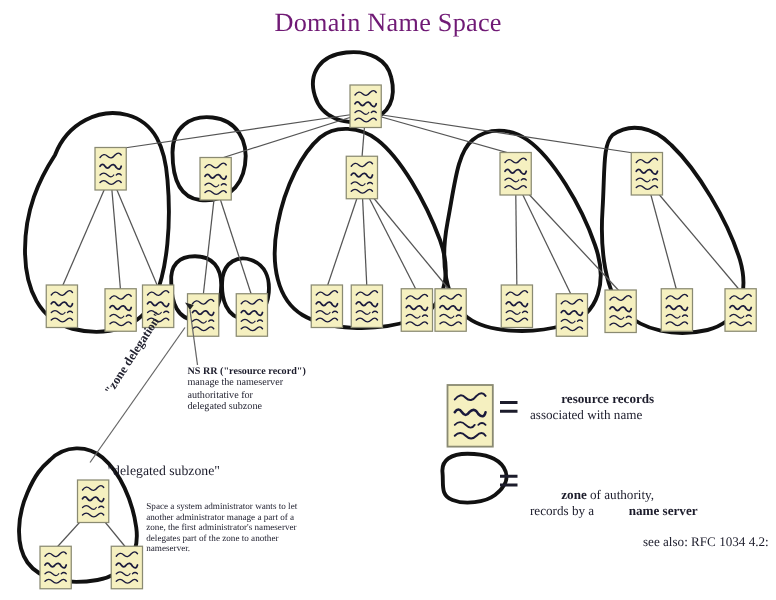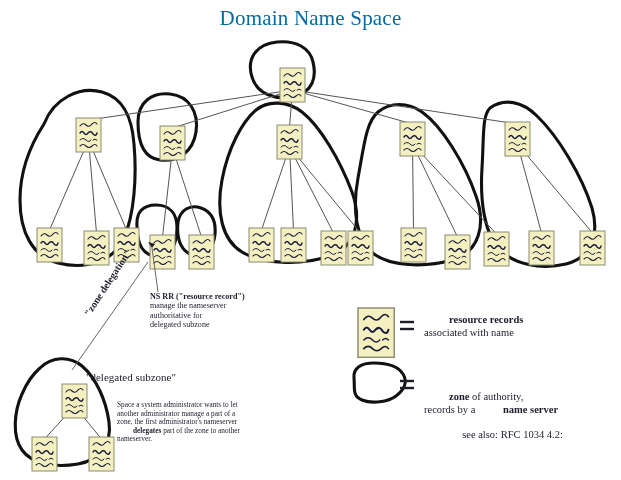--- a/index.html
+++ b/index.html
@@ -24,21 +24,21 @@
   }
   .title {
     position: absolute;
     left: 0;
     top: 6px;
     width: 621px;
     text-align: center;
     font-family: "Liberation Serif", serif;
     font-size: 21px;
     letter-spacing: 0.2px;
-    color: #0369a1;
+    color: #701a75;
   }
   .txt {
     position: absolute;
     font-family: "Liberation Serif", serif;
     color: #1c1c2b;
   }
   .ns-note {
     left: 150px;
     top: 292px;
     width: 120px;
@@ -51,21 +51,21 @@
     top: 371px;
     font-size: 11px;
   }
   .para {
     left: 117px;
     top: 401px;
     width: 125px;
     font-size: 7.3px;
     line-height: 8.6px;
   }
-  .para b { font-weight: bold; margin-left: 16px; }
+  .para b { font-weight: normal; }
   .zone-deleg {
     left: 82px;
     top: 312px;
     font-size: 10px;
     font-weight: bold;
     color: #242432;
     transform: rotate(-57deg);
     transform-origin: 0 0;
     white-space: nowrap;
   }
@@ -73,21 +73,21 @@
     font-size: 10.5px;
     line-height: 12.6px;
   }
   .legend-rr { left: 424px; top: 314px; }
   .legend-zone { left: 424px; top: 391px; }
   .legend-text b { font-weight: bold; margin-left: 25px; }
   .seealso {
     left: 410px;
     top: 428px;
     width: 205px;
-    text-align: center;
+    text-align: right;
     font-size: 10.5px;
     line-height: 13px;
   }
 </style>
 </head>
 <body>
 
 <div class="title">Domain Name Space</div>
 
 <svg id="canvas" viewBox="0 0 621 480">

